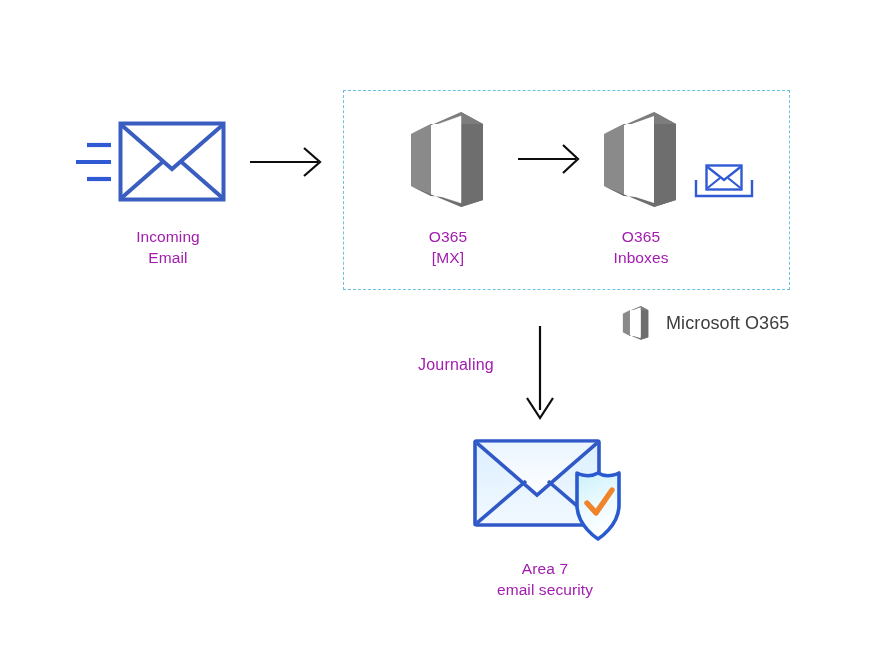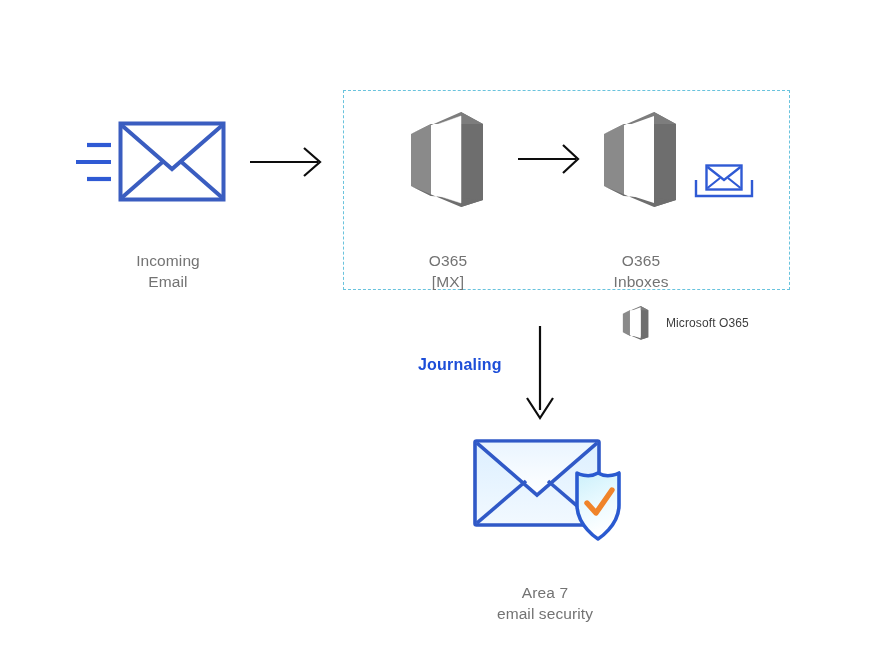--- a/index.html
+++ b/index.html
@@ -29,38 +29,37 @@
     width: 447px;
     height: 200px;
     border: 1.6px dashed #69c3dd;
     box-sizing: border-box;
     background: transparent;
   }
 
   
   .caption {
     text-align: center;
-    color: #737373;
+    color: #a21caf;
     font-size: 15.5px;
     line-height: 21px;
     font-family: "Liberation Sans", "DejaVu Sans", sans-serif;
     white-space: pre-line;
     letter-spacing: 0.1px;
-    margin-top: 24px;
   }
   .journaling-label {
-    color: #1d4ed8;
+    color: #a21caf;
     font-size: 16px;
-    font-weight: bold;
+    font-weight: normal;
     letter-spacing: 0.2px;
     white-space: nowrap;
   }
   .legend-label {
     color: #3d3d3d;
-    font-size: 12px;
+    font-size: 18px;
     white-space: nowrap;
     letter-spacing: 0.1px;
   }
 
   svg { display: block; overflow: visible; }
 </style>
 </head>
 <body>
 
 <div id="diagram-canvas">

